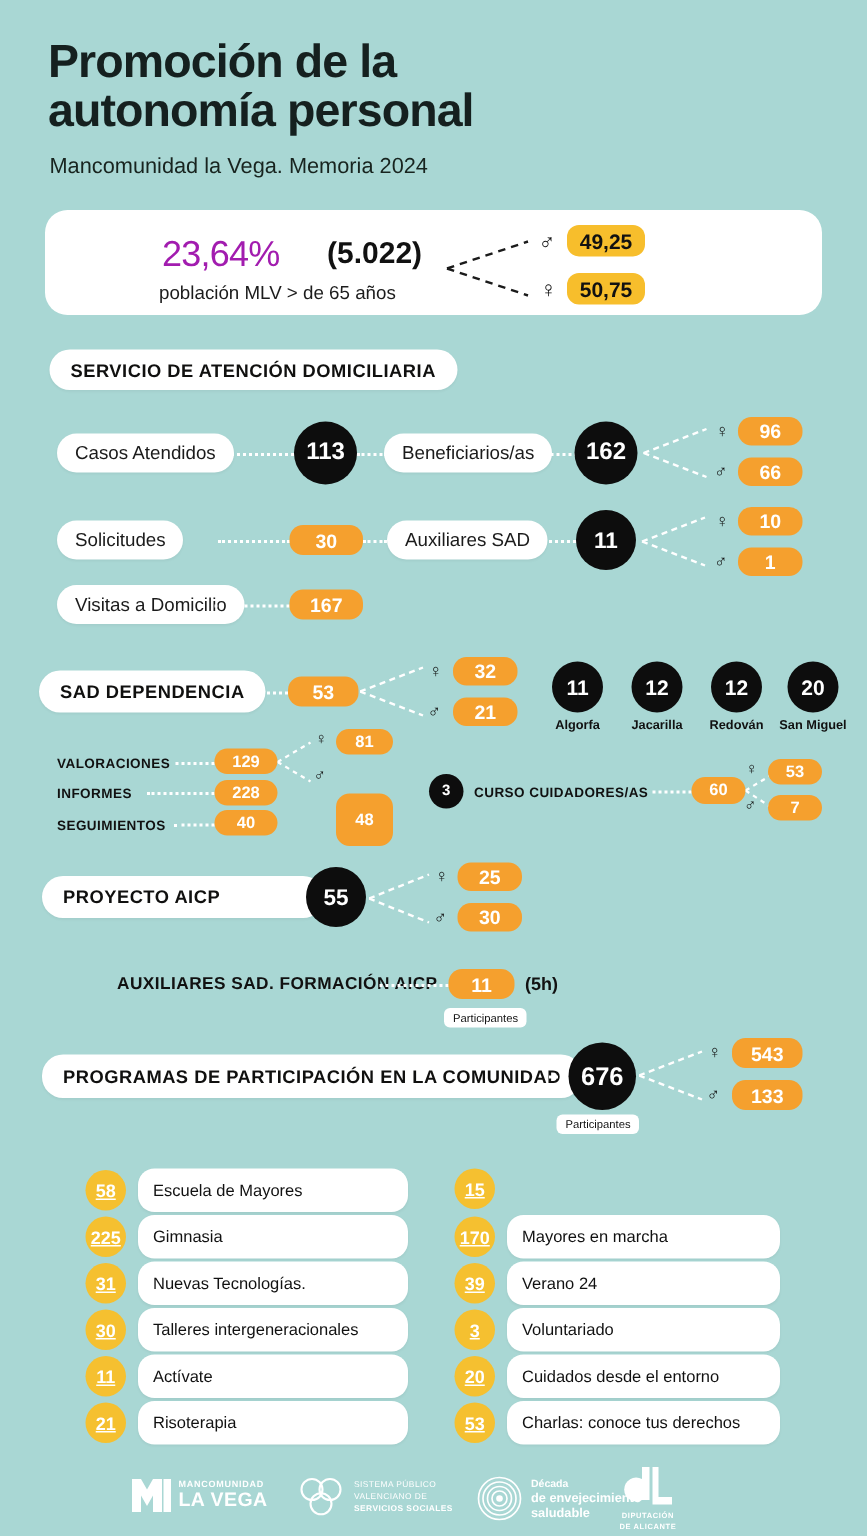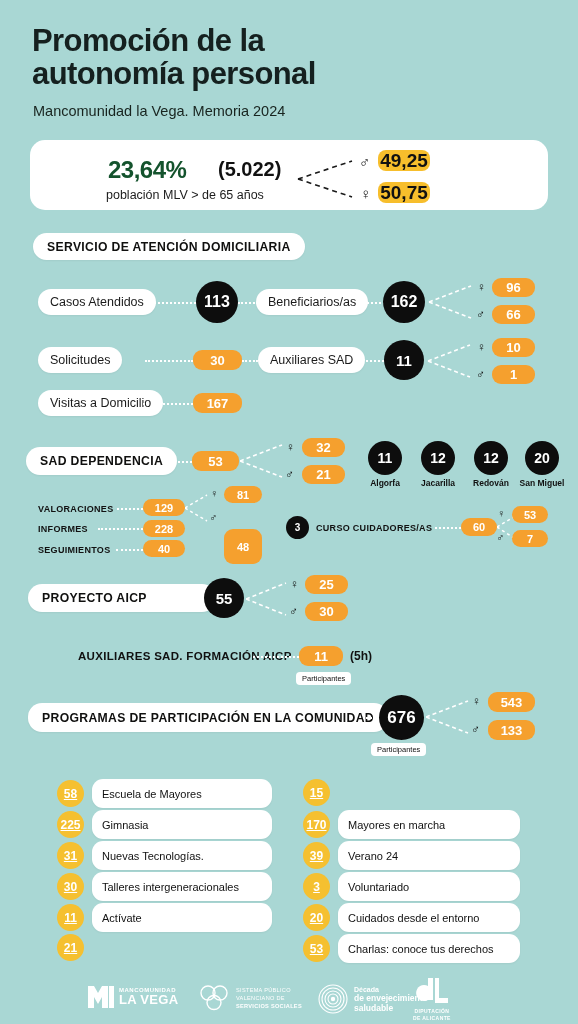--- a/index.html
+++ b/index.html
@@ -13,33 +13,33 @@
 
   
   .title{position:absolute;left:32px;top:24px;font-size:31px;font-weight:700;line-height:1.08;letter-spacing:-0.6px;color:#15201f;white-space:pre-line;}
   .subtitle{position:absolute;left:33px;top:103px;font-size:14.5px;font-weight:400;color:#18241f;}
 
   
   .wpill{background:#ffffff;border-radius:14px;display:flex;align-items:center;box-shadow:0 1px 2px rgba(0,0,0,.05);}
   .wpill.lbl{padding:0 12px;font-size:12.5px;color:#1b1b1b;}
   .wpill.hdr{padding:0 14px;font-size:12.2px;font-weight:700;letter-spacing:.35px;color:#10100f;}
   .opill{background:#f5a02e;border-radius:9px;color:#fff;font-weight:700;display:flex;align-items:center;justify-content:center;font-size:13px;}
-  .ypill{background:#f7be2c;border-radius:8px;color:#111;font-weight:700;display:flex;align-items:center;justify-content:center;font-size:19px;}
+  .ypill{background:#f7be2c;border-radius:8px;color:#111;font-weight:700;display:flex;align-items:center;justify-content:center;font-size:14px;}
   .bcirc{background:#0d0d0d;border-radius:50%;color:#fff;font-weight:700;display:flex;align-items:center;justify-content:center;}
   .ycirc{background:#f5c030;border-radius:50%;color:#fff;font-weight:700;display:flex;align-items:center;justify-content:center;font-size:13px;text-decoration:underline;}
 
   .abs{position:absolute;}
   .sym{position:absolute;font-size:15px;font-weight:700;color:#111;line-height:1;}
   .sym.sm{font-size:12px;}
 
   .dots{position:absolute;height:0;border-top:2px dotted #ffffff;}
 
   
   .topcard{position:absolute;left:30px;top:140px;width:518px;height:70px;background:#fff;border-radius:15px;}
-  .bignum{position:absolute;left:108px;top:156px;font-size:24px;font-weight:700;letter-spacing:-0.5px;color:#14532d;}
+  .bignum{position:absolute;left:108px;top:156px;font-size:24px;font-weight:400;letter-spacing:-0.5px;color:#a21caf;}
   .bigparen{position:absolute;left:218px;top:158px;font-size:20px;font-weight:700;color:#111;}
   .bigsub{position:absolute;left:106px;top:188px;font-size:12.5px;color:#1c1c1c;}
 
   .muni{position:absolute;text-align:center;width:48px;}
   .muni .bcirc{width:34px;height:34px;font-size:14px;margin:0 auto;}
   .muni .mname{font-size:8.5px;font-weight:700;color:#111;margin-top:3px;}
 
   .minilbl{position:absolute;font-size:9px;font-weight:700;letter-spacing:.3px;color:#111;}
 
   .ptag{position:absolute;background:#fff;border-radius:4px;font-size:7.5px;color:#111;padding:2px 6px;}
@@ -229,20 +229,21 @@
   <div class="prow" style="left:57px;top:872px;">
     <div class="ycirc">30</div>
     <div class="wpill" style="width:160px;">Talleres intergeneracionales</div>
   </div>
   <div class="prow" style="left:57px;top:903px;">
     <div class="ycirc">11</div>
     <div class="wpill" style="width:160px;">Actívate</div>
   </div>
   <div class="prow" style="left:57px;top:934px;">
     <div class="ycirc">21</div>
+    <div class="wpill" style="width:160px;">Risoterapia</div>
   </div>
 
   <div class="prow" style="left:303px;top:779px;">
     <div class="ycirc">15</div>
   </div>
   <div class="prow" style="left:303px;top:810px;">
     <div class="ycirc">170</div>
     <div class="wpill" style="width:162px;">Mayores en marcha</div>
   </div>
   <div class="prow" style="left:303px;top:841px;">

